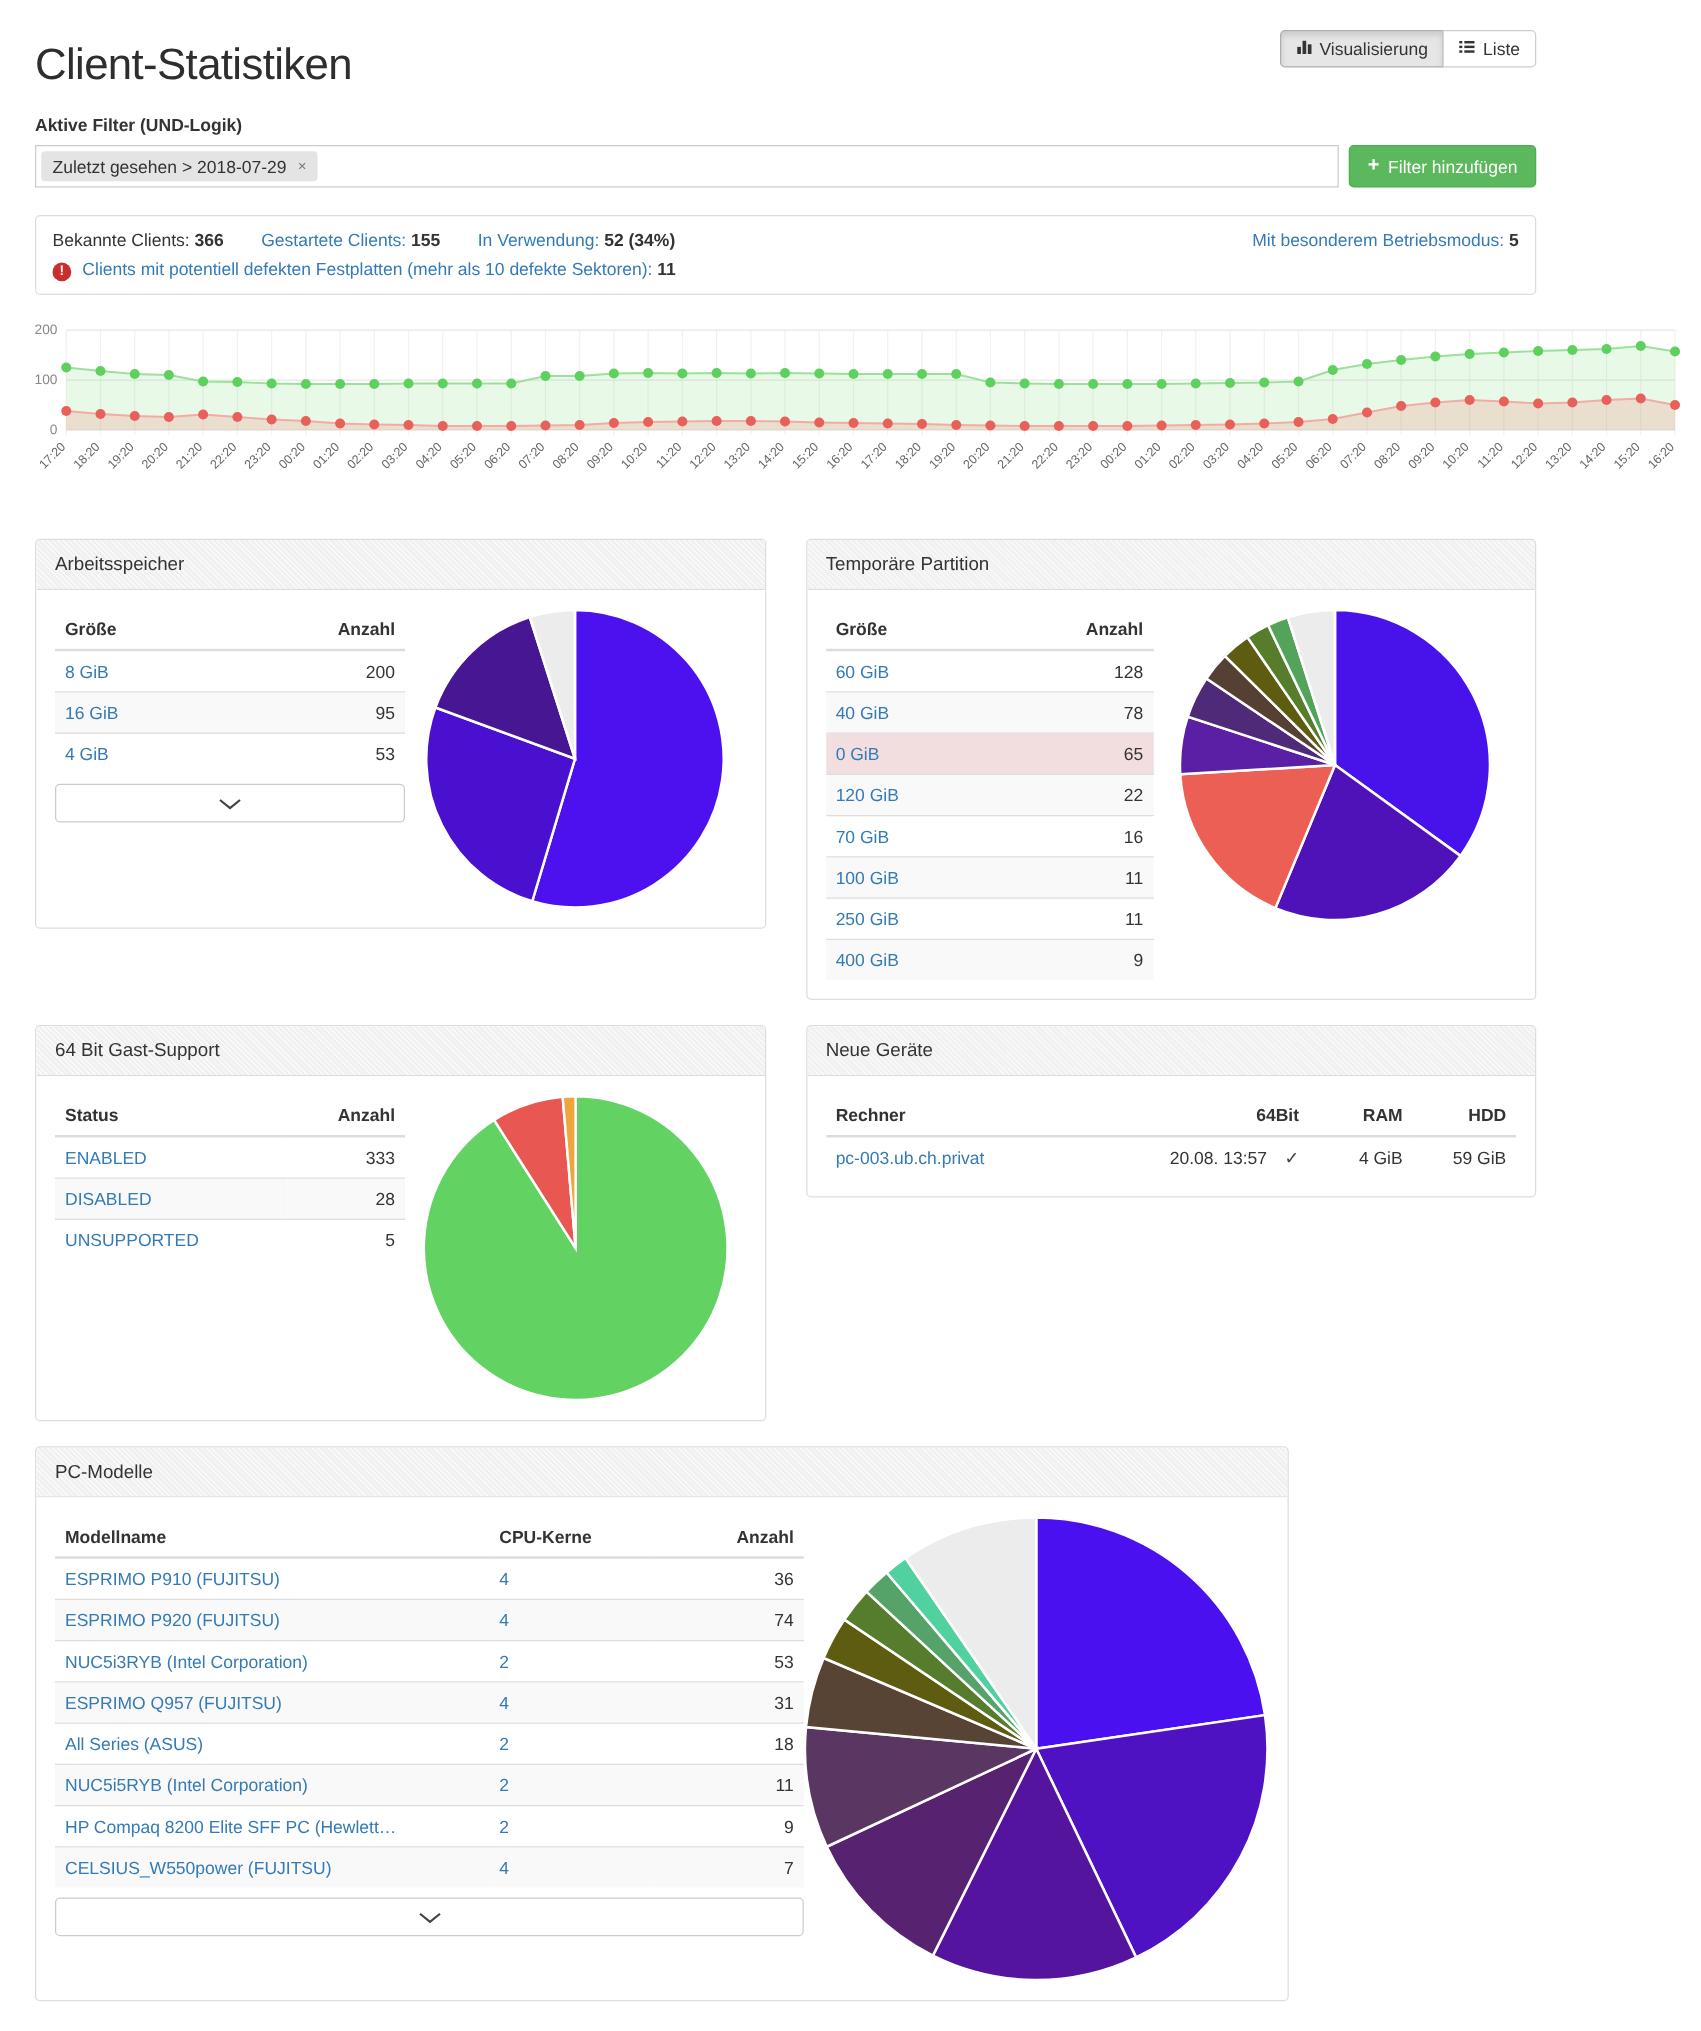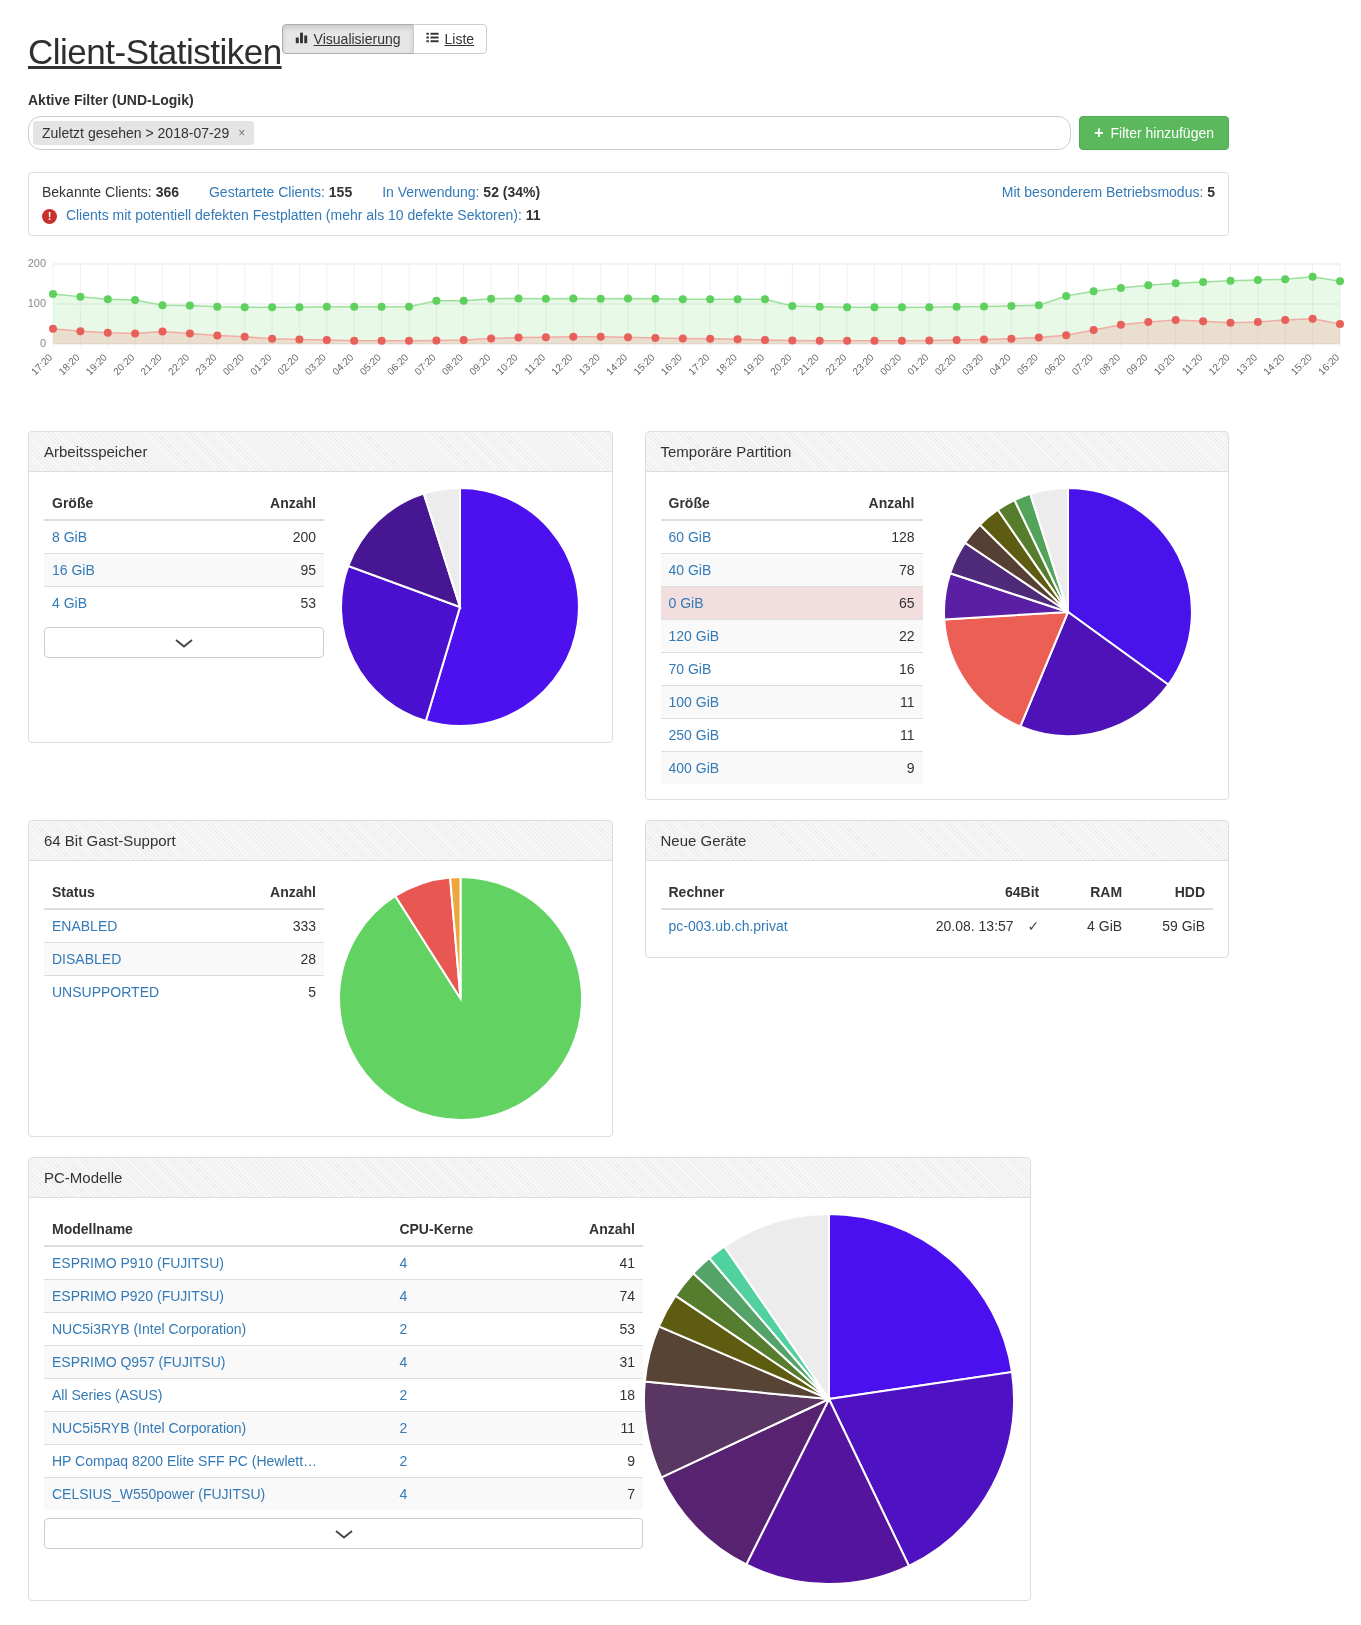--- a/index.html
+++ b/index.html
@@ -1,33 +1,33 @@
 <!DOCTYPE html>
 <html><head>
 <meta charset="utf-8">
 <style>
   * { box-sizing: border-box; }
   body { margin:0; background:#fff; color:#333; font-family:"Liberation Sans", sans-serif; font-size:14px; }
   a { color:#337ab7; text-decoration:none; cursor:pointer; }
   .page { margin-left:28px; width:1201px; }
 
   
-  .page-header { display:flex; align-items:flex-start;text-decoration:underline; }
+  .page-header { display:flex; justify-content:space-between; align-items:flex-start; }
   h1 { font-size:35px; font-weight:400; color:#2e2e2e; margin:32px 0 16px; letter-spacing:-0.5px; }
   .btn-group { display:flex; margin-top:24px; }
   .btn { background:#fff; border:1px solid #ccc; color:#333; font-size:14px; font-family:inherit;
          padding:6px 12px; display:flex; align-items:center; gap:6px; cursor:pointer; }
   .btn:first-child { border-radius:4px 0 0 4px; }
   .btn:last-child { border-radius:0 4px 4px 0; margin-left:-1px; }
   .btn.active { background:#e6e6e6; border-color:#adadad; box-shadow:inset 0 3px 5px rgba(0,0,0,.125); }
 
   
   .filter-label { font-weight:bold; margin:4px 0 8px; }
   .filter-row { display:flex; gap:8px; margin-bottom:22px; }
-  .filter-box { flex:1; border:1px solid #ccc; border-radius:13px; background:#fff; padding:3px 4px;
+  .filter-box { flex:1; border:1px solid #ccc; border-radius:0; background:#fff; padding:3px 4px;
                 display:flex; align-items:center; min-height:34px; }
   .chip { background:#e4e4e4; border-radius:3px; padding:4px 9px; display:inline-flex; align-items:center; gap:9px; }
   .chip-x { color:#777; font-size:12px; cursor:pointer; line-height:1; }
   .btn-green { background:#5cb85c; border:1px solid #4cae4c; color:#fff; border-radius:4px; font-size:14px;
                font-family:inherit; padding:6px 14px; display:flex; align-items:center; gap:7px; cursor:pointer; }
   .plus-glyph { font-weight:bold; font-size:16px; line-height:1; }
 
   
   .summary-panel { border:1px solid #ddd; border-radius:4px; padding:8px 13px; margin-bottom:18px; line-height:1.65; }
   .summary-line { display:flex; gap:30px; align-items:baseline; }
@@ -552,21 +552,21 @@
             <th style="width:58%">Modellname</th>
             <th class="ctr" style="width:22%">CPU-Kerne</th>
             <th class="val" style="width:20%">Anzahl</th>
           </tr>
             </thead>
           <tbody>
 
               <tr>
                 <td><a>ESPRIMO P910 (FUJITSU)</a></td>
                 <td class="ctr"><a>4</a></td>
-                <td class="val">41</td>
+                <td class="val">36</td>
               </tr>
 
               <tr>
                 <td><a>ESPRIMO P920 (FUJITSU)</a></td>
                 <td class="ctr"><a>4</a></td>
                 <td class="val">74</td>
               </tr>
 
               <tr>
                 <td><a>NUC5i3RYB (Intel Corporation)</a></td>

